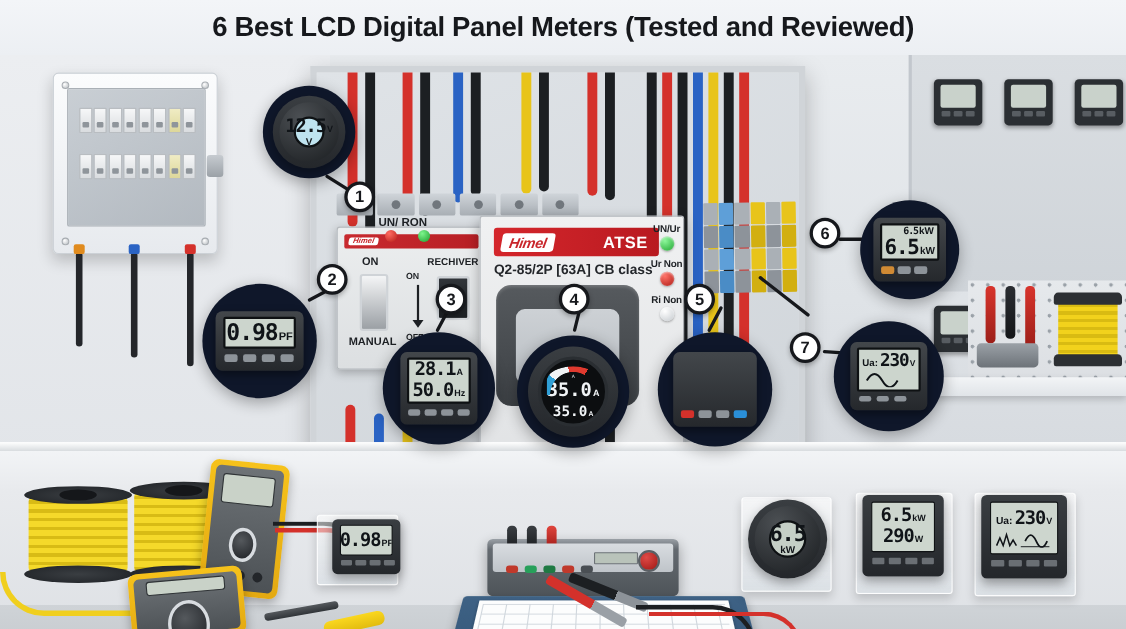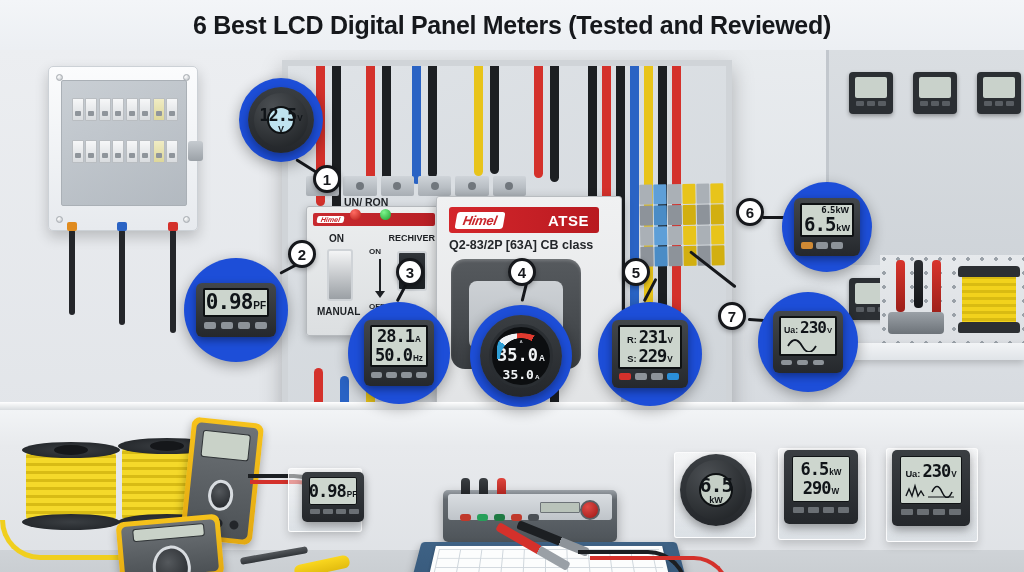--- a/index.html
+++ b/index.html
@@ -217,21 +217,21 @@
   .dm-btns i { display:block; background:#6a6f74; border-radius:1px; }
 
   .lcdtxt { font-family:"DejaVu Sans Mono", monospace; color:#101418; font-weight:bold;
      line-height:1; letter-spacing:-1px; white-space:nowrap; }
   .unit { font-family:"Liberation Sans", sans-serif; font-size:.48em; letter-spacing:0;
      font-weight:bold; margin-left:1px; }
   .pfx { font-family:"Liberation Sans", sans-serif; font-size:.55em; letter-spacing:0;
      font-weight:bold; margin-right:2px; }
 
   
-  .callout { position:absolute; border-radius:50%; background:#1d4ed8;
+  .callout { position:absolute; border-radius:50%; background:#0f172a;
      box-shadow:0 4px 14px rgba(0,0,0,.32); z-index:40; overflow:hidden;
      display:flex; align-items:flex-start; justify-content:center; }
   .callout-inner { position:relative; width:100%; height:100%;
      display:flex; align-items:center; justify-content:center; }
   .leader { position:absolute; background:#16181c; height:3px; border-radius:2px;
      transform-origin:left center; z-index:38; }
   .numbadge { position:absolute; width:28px; height:28px; border-radius:50%;
      background:#fff; border:3px solid #16181c; color:#16181c; font-weight:bold;
      font-size:15px; display:flex; align-items:center; justify-content:center; z-index:45;
      box-shadow:0 2px 5px rgba(0,0,0,.3); font-family:"Liberation Sans", sans-serif; }
@@ -467,22 +467,36 @@
         </div>
         <div style="position:absolute;left:56px;top:130px;font-size:10.5px;font-weight:bold;color:#1d2024;">UN/ RON</div>
         <div style="position:absolute;left:62px;top:143px;width:11px;height:11px;border-radius:50%;background:radial-gradient(circle at 35% 30%,#ff6b62,#b61c17);"></div>
         <div style="position:absolute;left:92px;top:143px;width:11px;height:11px;border-radius:50%;background:radial-gradient(circle at 35% 30%,#7cf58c,#1c9c2c);"></div>
 
         <div class="atse">
           <div class="atse-brand">
             <span class="himel-badge">Himel</span>
             <span class="atse-tag">ATSE</span>
           </div>
-          <div class="atse-model">Q2-83/2P [63A] CB class</div>
+          <div class="atse-model">Q2-85/2P [63A] CB class</div>
           <div class="atse-handle"></div>
+          <div class="led-col">
+            <div class="led-item">
+              <div class="led-label">UN/Ur</div>
+              <div class="led-dot" style="background:radial-gradient(circle at 35% 30%,#8cf79a,#1da32e);"></div>
+            </div>
+            <div class="led-item">
+              <div class="led-label">Ur Non</div>
+              <div class="led-dot" style="background:radial-gradient(circle at 35% 30%,#ff7268,#ac1812);"></div>
+            </div>
+            <div class="led-item">
+              <div class="led-label">Ri Non</div>
+              <div class="led-dot" style="background:radial-gradient(circle at 35% 30%,#ffffff,#c3c8cd);"></div>
+            </div>
+          </div>
         </div>
 
         <div class="wire" style="left:26px;bottom:-10px;width:9px;height:86px;background:#d4312b;"></div>
         <div class="wire" style="left:52px;bottom:-10px;width:9px;height:78px;background:#2a63c4;"></div>
         <div class="wire" style="left:78px;bottom:-10px;width:9px;height:72px;background:#e8c41a;"></div>
         <div class="wire" style="left:104px;bottom:-10px;width:9px;height:66px;background:#1c1f22;"></div>
         <div class="wire" style="left:210px;bottom:-10px;width:9px;height:70px;background:#d4312b;"></div>
         <div class="wire" style="left:236px;bottom:-10px;width:9px;height:76px;background:#2a63c4;"></div>
         <div class="wire" style="left:262px;bottom:-10px;width:9px;height:82px;background:#1c1f22;"></div>
       </div>
@@ -709,28 +723,20 @@
           </span>
         </div>
       </div>
     </div>
   </div>
   <div class="numbadge" style="left:508px;top:258px;">4</div>
 
   <div class="callout" style="left:598px;top:302px;width:104px;height:104px;">
     <div class="callout-inner">
       <div class="cmeter" style="width:76px;height:68px;">
-        <div class="scr" style="left:6px;top:5px;width:64px;height:44px;">
-          <span class="lcdtxt" style="font-size:17px;">
-            <span class="pfx">R:</span><span>231</span><span class="unit">V</span>
-          </span>
-          <span class="lcdtxt" style="font-size:17px;margin-top:2px;">
-            <span class="pfx">S:</span><span>229</span><span class="unit">V</span>
-          </span>
-        </div>
         <div class="keys" style="left:7px;top:53px;gap:4px;">
           <i style="width:12px;height:7px;background:#d4312b;"></i>
             <i style="width:12px;height:7px;"></i>
             <i style="width:12px;height:7px;"></i>
             <i style="width:12px;height:7px;background:#2a8fd8;"></i>
         </div>
       </div>
     </div>
   </div>
   <div class="numbadge" style="left:622px;top:258px;">5</div>

